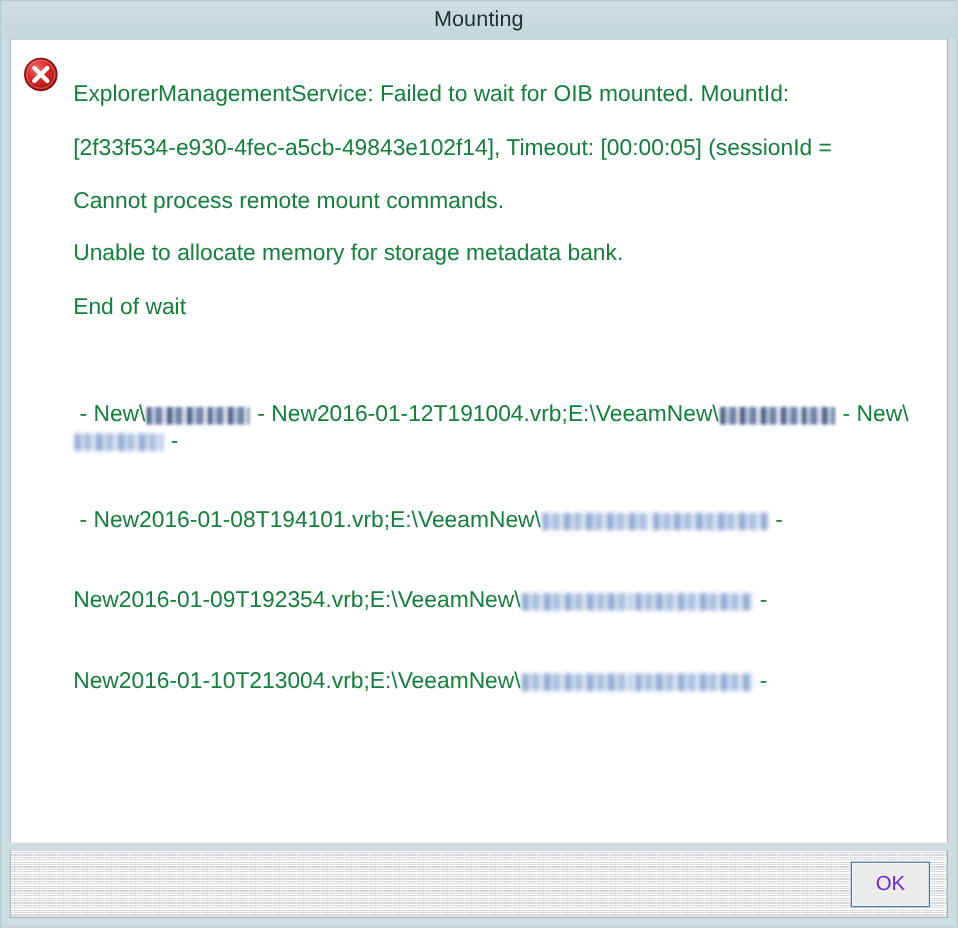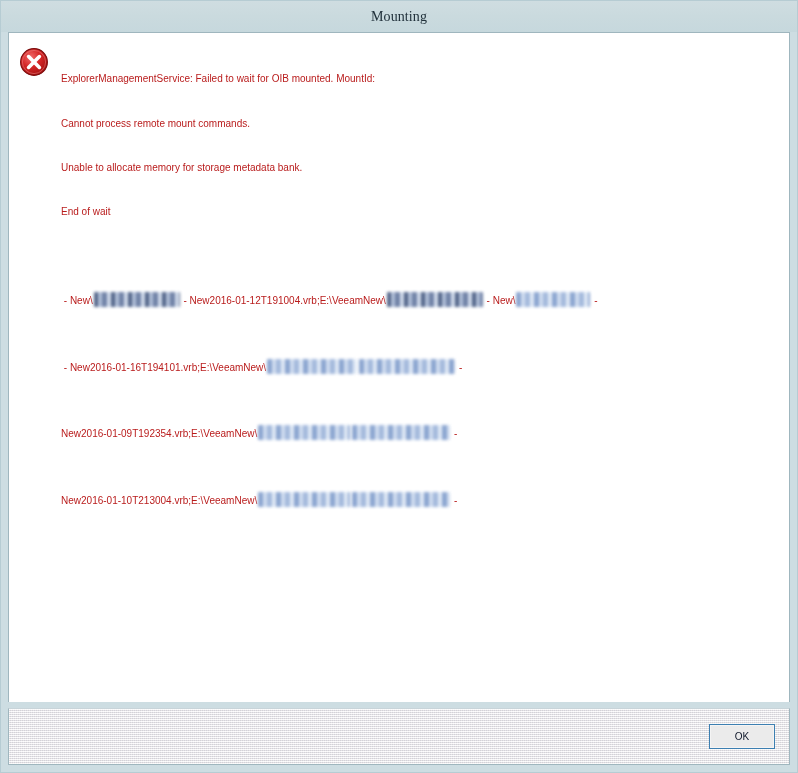--- a/index.html
+++ b/index.html
@@ -31,22 +31,22 @@
     height: 31px;
     min-height: 31px;
     background: linear-gradient(to bottom, #cfdde1 0%, #cadade 50%, #c6d8dd 100%);
     display: flex;
     align-items: center;
     justify-content: center;
     position: relative;
     user-select: none;
   }
   .titlebar-text {
-    font-family: Liberation Serif, serif;
-    font-size: 14px;
+    font-family: Liberation Sans, sans-serif;
+    font-size: 18px;
     color: #20303a;
     letter-spacing: 0.1px;
   }
 
   .client {
     flex: 1;
     margin: 0 7px 6px 7px;
     background: #ffffff;
     border: 1px solid #9fb6be;
     border-bottom: none;
@@ -74,23 +74,23 @@
     padding-top: 2px;
   }
   .err-icon {
     display: block;
   }
 
   .msg-text {
     flex: 1;
     padding-right: 6px;
     font-family: "Liberation Sans", sans-serif;
-    font-size: 10px;
+    font-size: 19px;
     line-height: 22.2px;
-    color: #b91c1c;
+    color: #15803d;
     word-break: break-word;
     white-space: pre-wrap;
     padding-top: 1px;
   }
   .msg-text .para { margin: 0; }
 
   
   .redact {
     display: inline-block;
     vertical-align: -3px;
@@ -131,28 +131,28 @@
       repeating-linear-gradient(0deg, rgba(255,255,255,0.75) 0 1px, rgba(200,198,205,0.45) 1px 2px),
       repeating-linear-gradient(90deg, rgba(255,255,255,0.6) 0 1px, rgba(198,196,204,0.4) 1px 2px);
     display: flex;
     align-items: center;
     justify-content: flex-end;
     padding-right: 14px;
   }
 
   .btn-ok {
     width: 66px;
-    height: 25px;
+    height: 38px;
     box-sizing: border-box;
     background: #ebebeb;
     border: 1px solid #3c7fb1;
     outline: none;
     font-family: "Liberation Sans", sans-serif;
-    font-size: 10px;
-    color: #0f172a;
+    font-size: 17px;
+    color: #6d28d9;
     display: flex;
     align-items: center;
     justify-content: center;
     cursor: default;
     box-shadow: inset 0 0 0 1px #f4f4f4;
   }
 </style>
 </head>
 <body>
 
@@ -175,28 +175,29 @@
             </radialGradient>
           </defs>
           <circle cx="15" cy="15" r="13.4" fill="url(#gerr)" stroke="#7b0d0d" stroke-width="1.1"></circle>
           <circle cx="15" cy="15" r="11.6" fill="none" stroke="#ef8b8b" stroke-width="0.9" opacity="0.55"></circle>
           <path d="M9.6 9.6 L20.4 20.4 M20.4 9.6 L9.6 20.4" stroke="#ffffff" stroke-width="3.6" stroke-linecap="round"></path>
         </svg>
       </div>
 
       <div class="msg-text">
 <div class="para"><span>ExplorerManagementService: Failed to wait for OIB mounted. MountId:</span></div>
+<div class="para"><span>[2f33f534-e930-4fec-a5cb-49843e102f14], Timeout: [00:00:05] (sessionId =</span></div>
 <div class="para"><span>Cannot process remote mount commands.</span></div>
 <div class="para"><span>Unable to allocate memory for storage metadata bank.</span></div>
 <div class="para"><span>End of wait</span></div>
 
 
 <div class="para"><span> - New\</span><span class="redact r-dark" style="width:86px"></span><span> - New2016-01-12T191004.vrb;E:\VeeamNew\</span><span class="redact r-dark" style="width:96px"></span><span> - New\</span><span class="redact" style="width:74px"></span><span> -</span></div>
 
-<div class="para"><span> - New2016-01-16T194101.vrb;E:\VeeamNew\</span><span class="redact" style="width:90px"></span><span class="redact" style="width:96px"></span><span> -</span></div>
+<div class="para"><span> - New2016-01-08T194101.vrb;E:\VeeamNew\</span><span class="redact" style="width:90px"></span><span class="redact" style="width:96px"></span><span> -</span></div>
 
 <div class="para"><span>New2016-01-09T192354.vrb;E:\VeeamNew\</span><span class="redact" style="width:92px"></span><span class="redact" style="width:98px"></span><span> -</span></div>
 
 <div class="para"><span>New2016-01-10T213004.vrb;E:\VeeamNew\</span><span class="redact" style="width:92px"></span><span class="redact" style="width:98px"></span><span> -</span></div>
 
 
 
 
 
 

